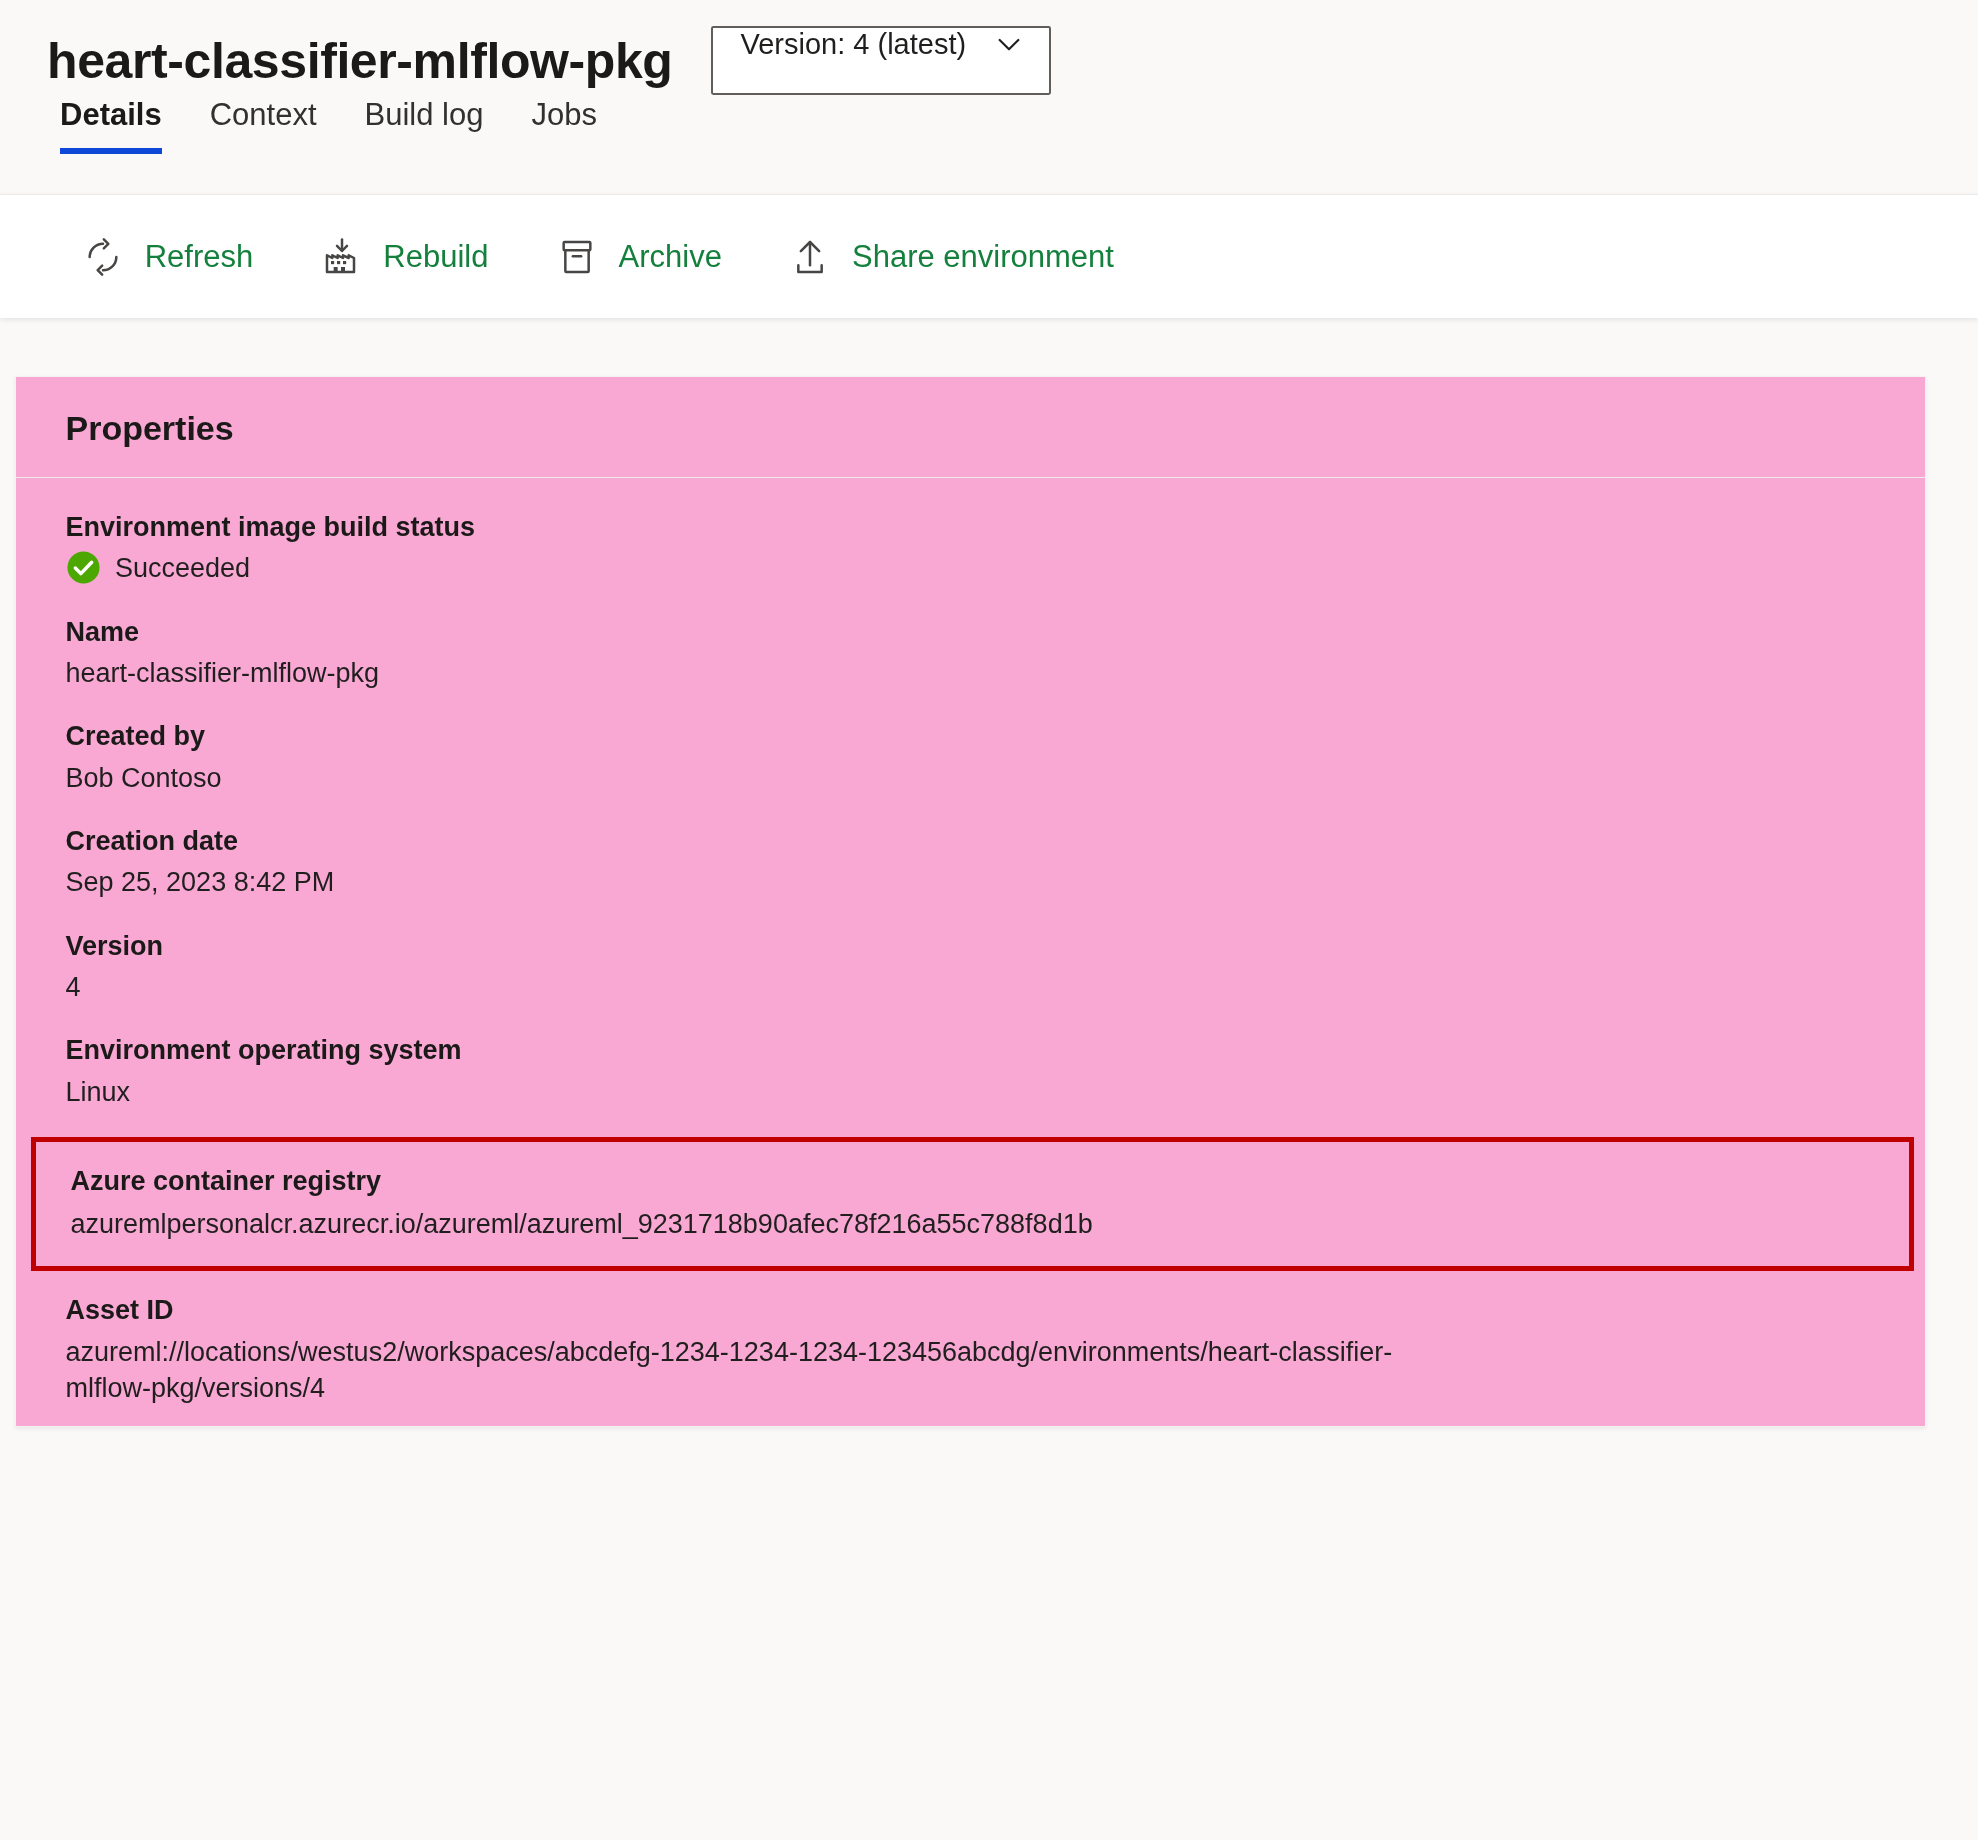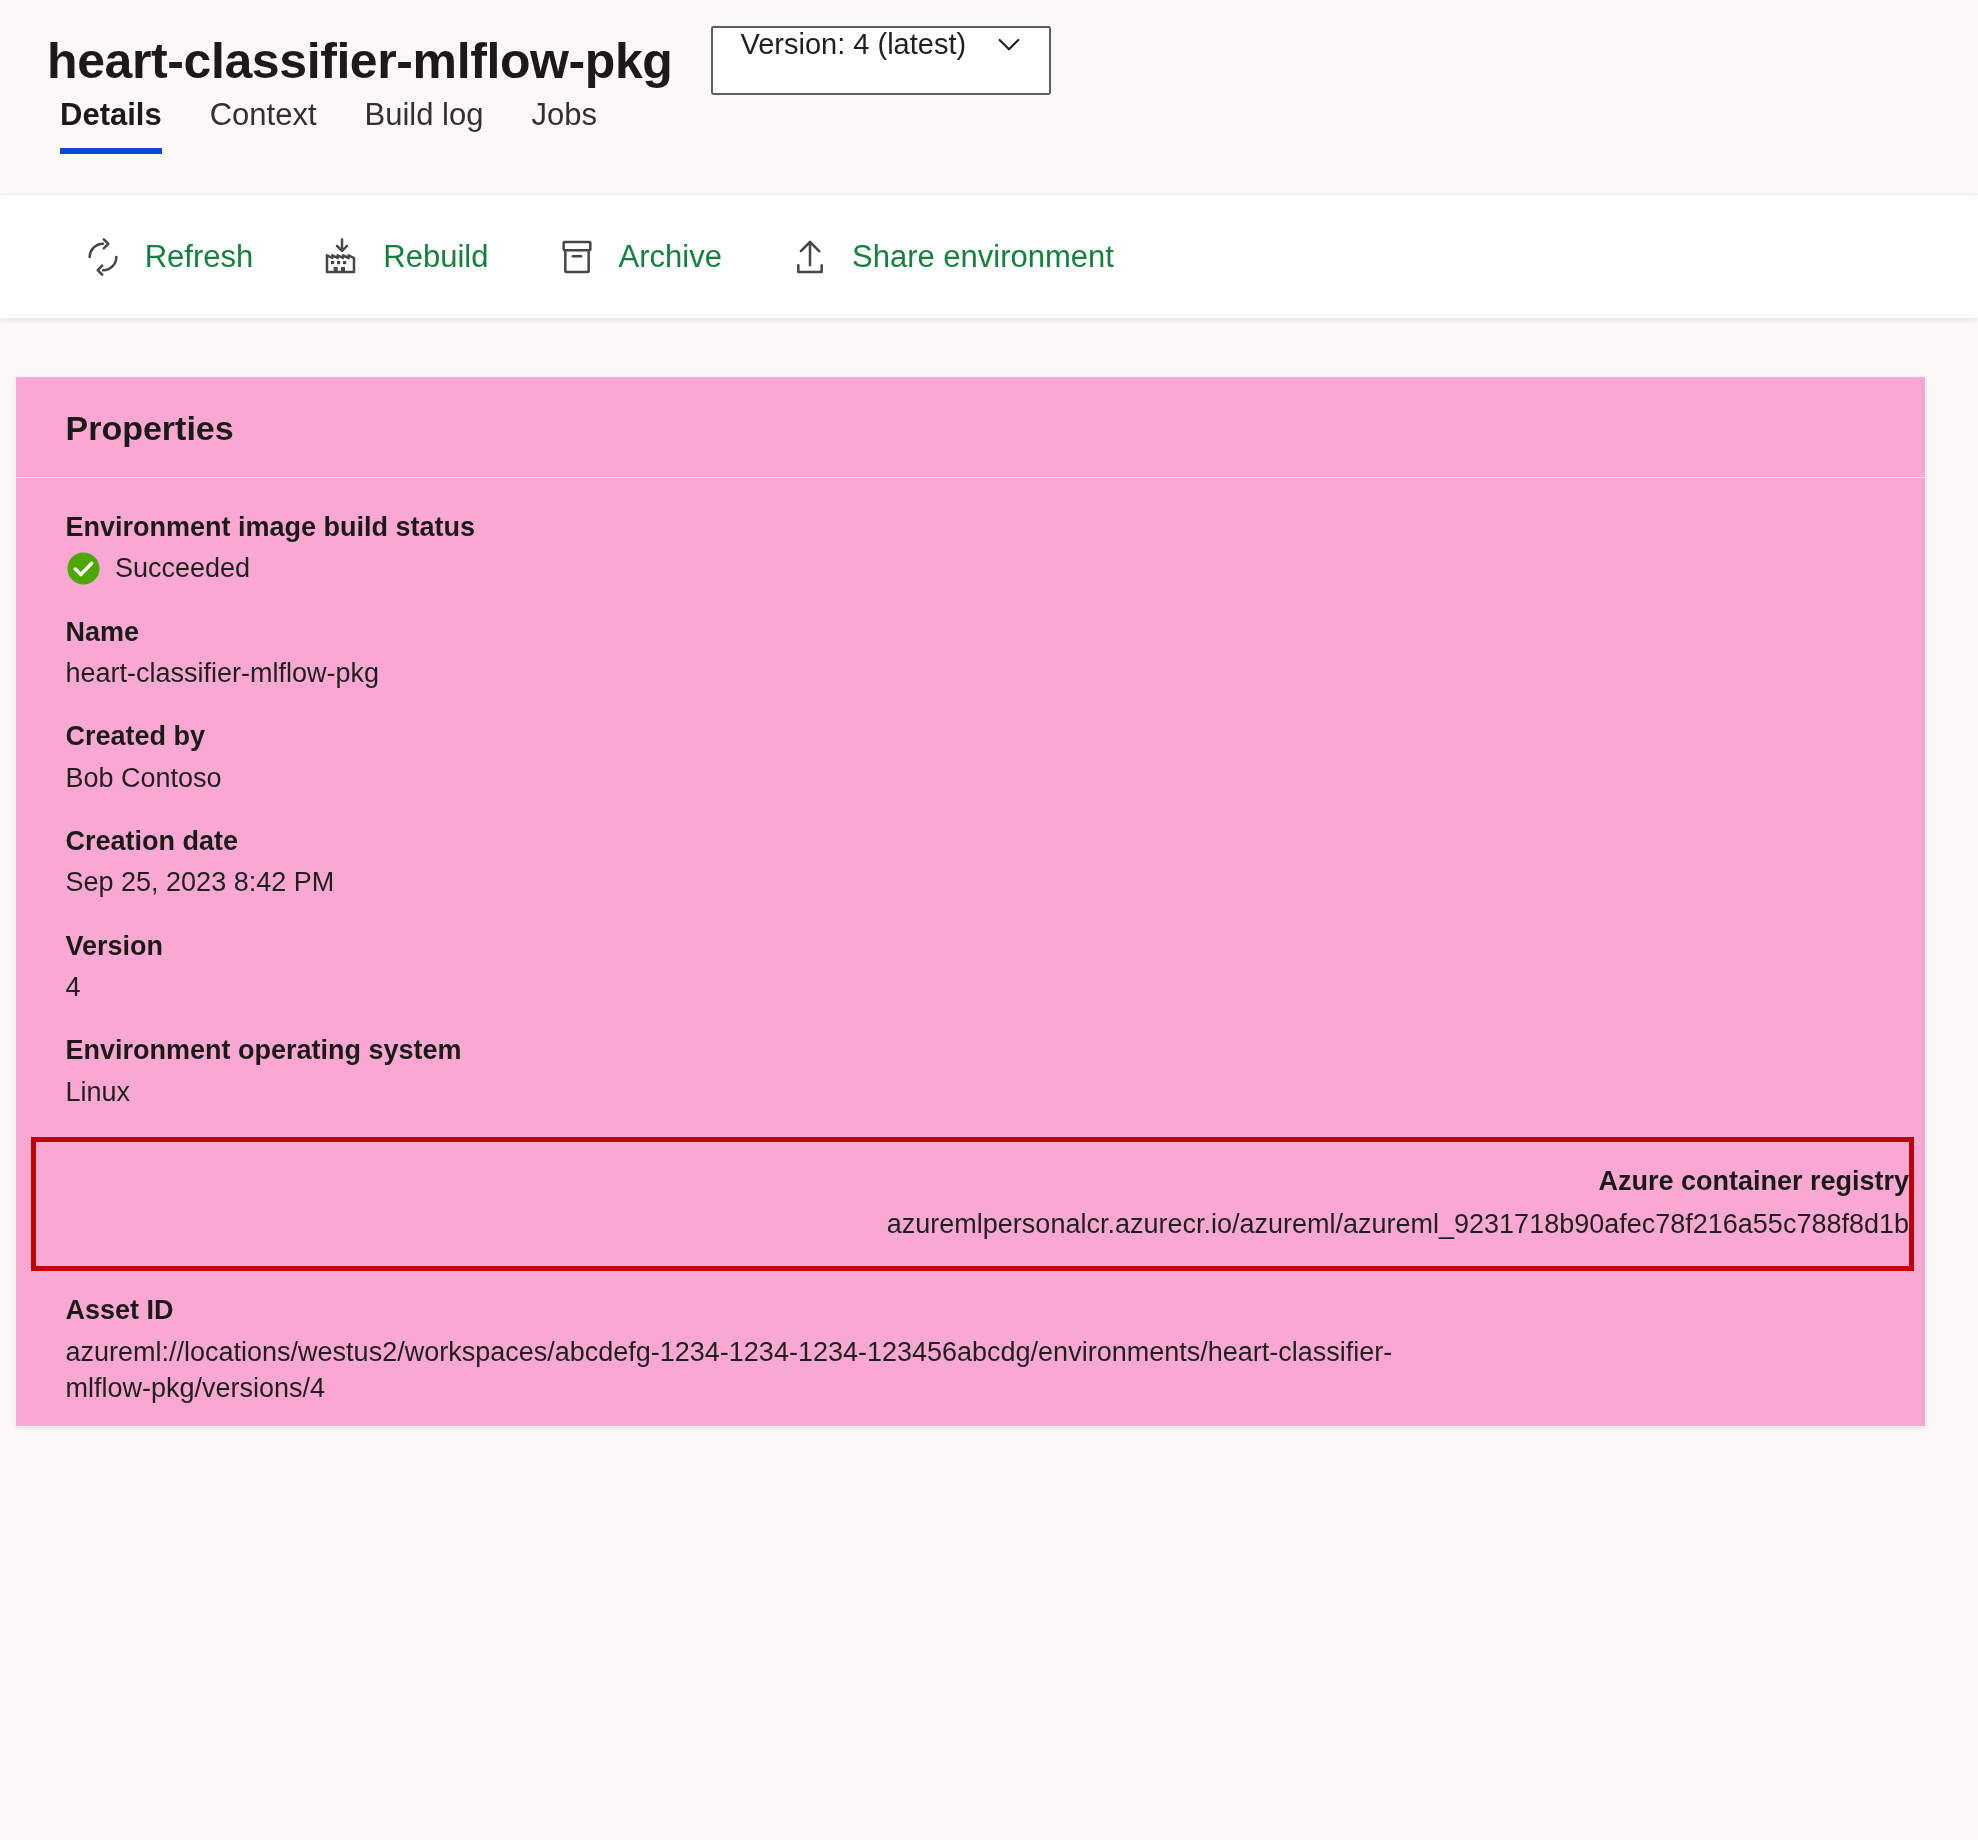--- a/index.html
+++ b/index.html
@@ -154,38 +154,36 @@
   }
   .prop-value {
     font-size: 27px;
     color: #201f1e;
     line-height: 1.35;
     margin: 0;
     word-break: break-word;
   }
   .status-row {
     display: flex;
-    align-items: center;
   }
   .status-icon {
     width: 35px;
     height: 35px;
     margin-right: 14.5px;
     flex: 0 0 auto;
     display: block;
   }
 
   
   .prop.highlighted {
     border: 5.6px solid var(--highlight, #c00000);
     margin-left: -35px;
     margin-right: -21px;
     padding: 21px 0 24px 35px;
     margin-bottom: 21px;
-    text-align: right;
   }
   .prop.highlighted .prop-label { margin-bottom: 6.4px; }
 
   .prop.asset { margin-bottom: 10px; }
   .asset-value { max-width: 1370px; }
 </style>
 </head>
 <body>
 
 <div class="header">

